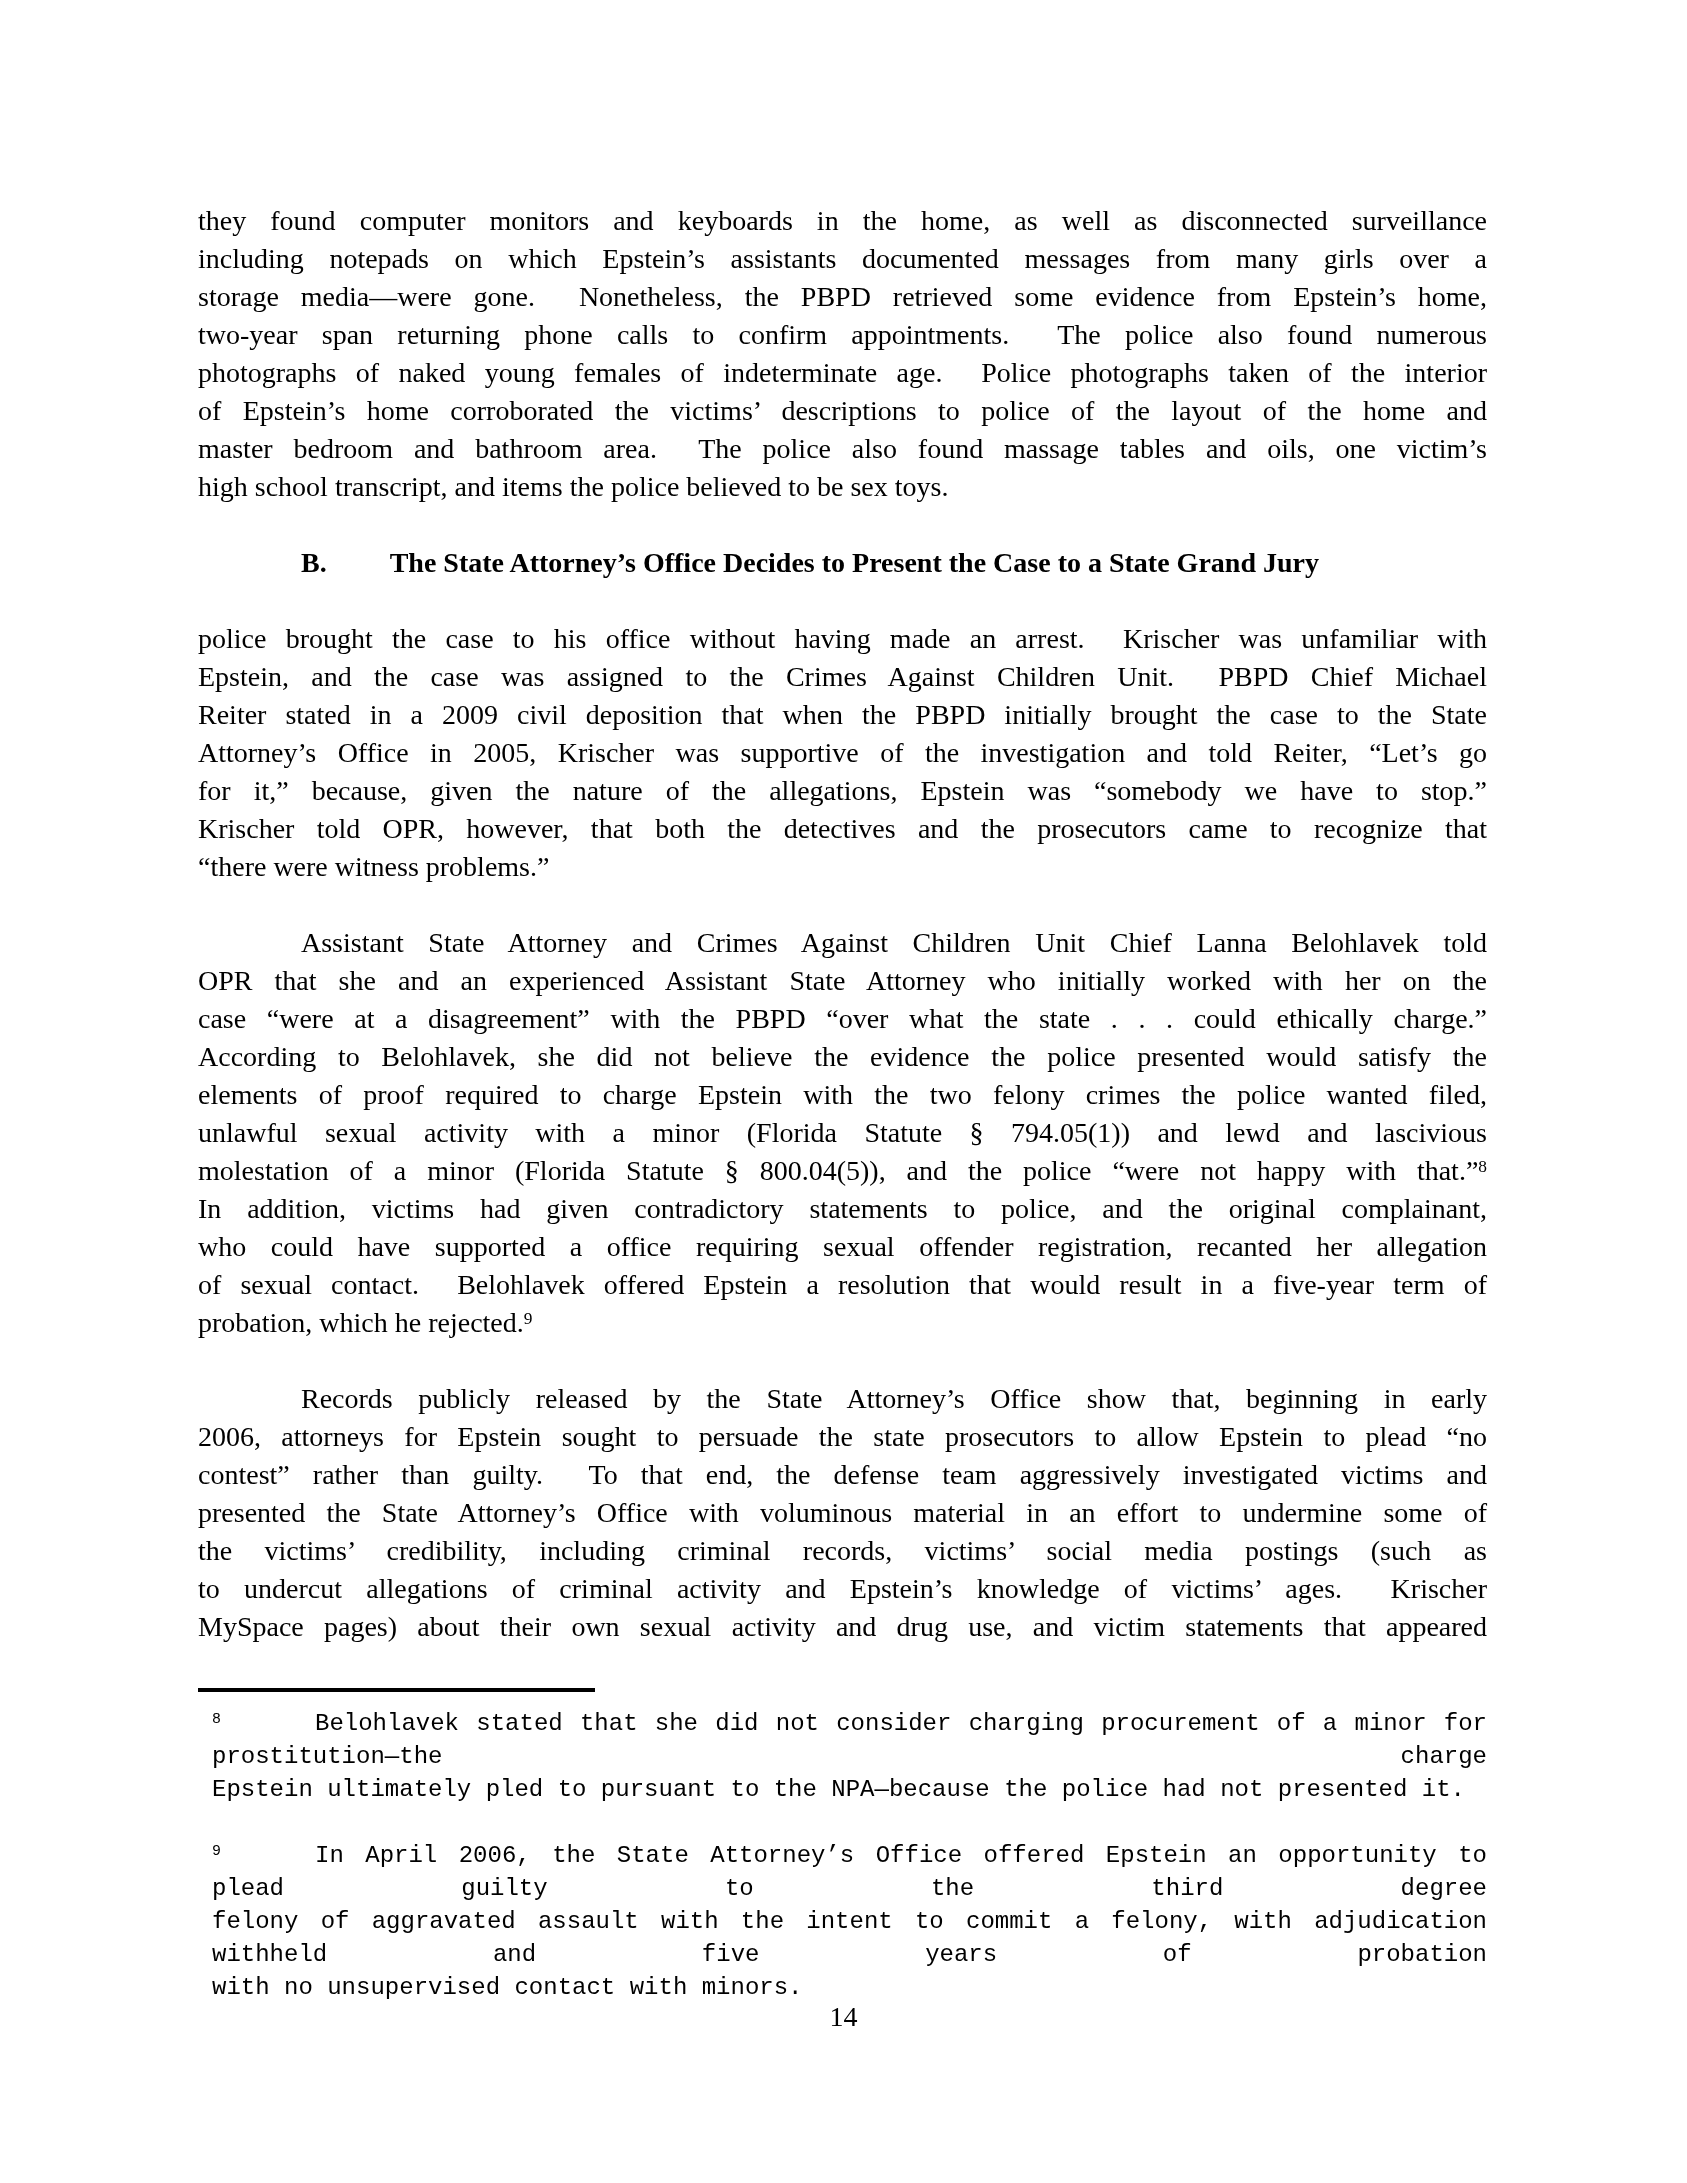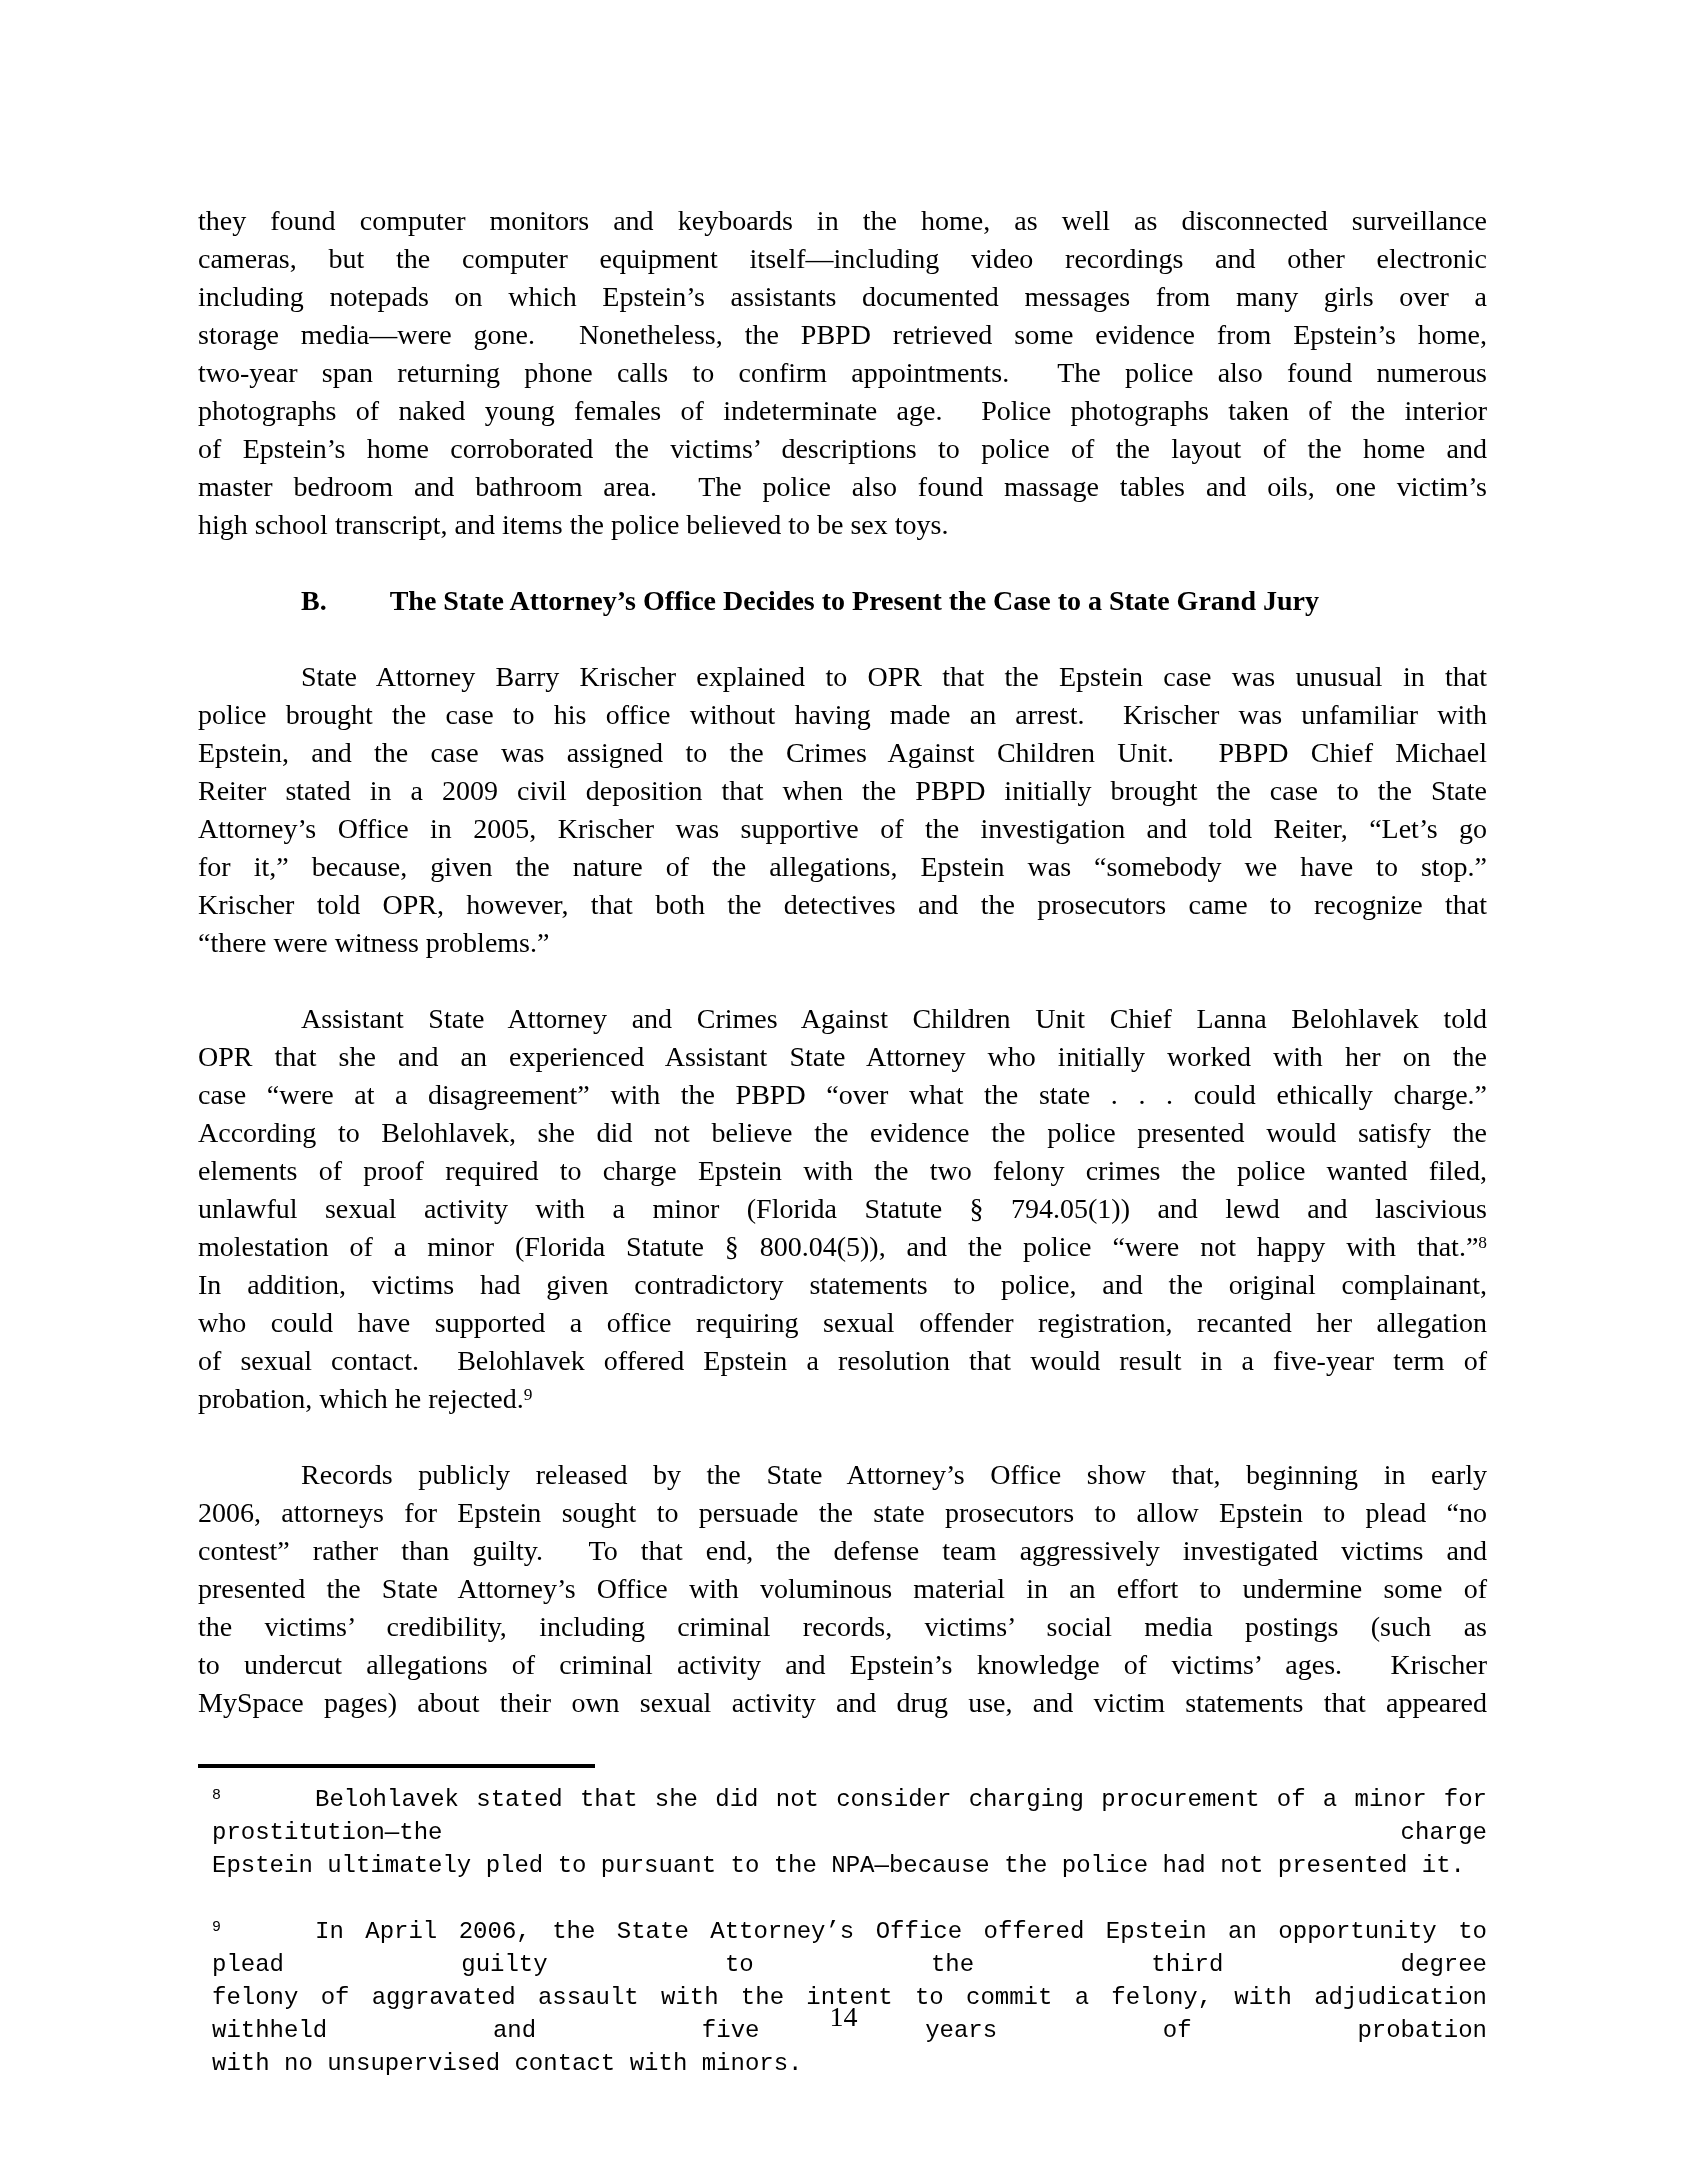--- a/index.html
+++ b/index.html
@@ -87,36 +87,34 @@
   }
 </style>
 </head>
 <body>
 
 <div class="page">
   <div class="content">
 
     <div class="para">
         <div class="line">they found computer monitors and keyboards in the home, as well as disconnected surveillance</div>
-        <div class="line">cameras, but the computer equipment itself—including video recordings and other electronic</div>
         <div class="line">including notepads on which Epstein’s assistants documented messages from many girls over a</div>
         <div class="line">storage media—were gone.&nbsp; Nonetheless, the PBPD retrieved some evidence from Epstein’s home,</div>
         <div class="line">two-year span returning phone calls to confirm appointments.&nbsp; The police also found numerous</div>
         <div class="line">photographs of naked young females of indeterminate age.&nbsp; Police photographs taken of the interior</div>
         <div class="line">of Epstein’s home corroborated the victims’ descriptions to police of the layout of the home and</div>
         <div class="line">master bedroom and bathroom area.&nbsp; The police also found massage tables and oils, one victim’s</div>
         <div class="line last">high school transcript, and items the police believed to be sex toys.</div>
       </div>
 
     <div class="heading">
       <span>B.</span><span class="hspacer"></span><span>The State Attorney’s Office Decides to Present the Case to a State Grand Jury</span>
     </div>
 
     <div class="para">
-        <div class="line indent">State Attorney Barry Krischer explained to OPR that the Epstein case was unusual in that</div>
         <div class="line">police brought the case to his office without having made an arrest.&nbsp; Krischer was unfamiliar with</div>
         <div class="line">Epstein, and the case was assigned to the Crimes Against Children Unit.&nbsp; PBPD Chief Michael</div>
         <div class="line">Reiter stated in a 2009 civil deposition that when the PBPD initially brought the case to the State</div>
         <div class="line">Attorney’s Office in 2005, Krischer was supportive of the investigation and told Reiter, “Let’s go</div>
         <div class="line">for it,” because, given the nature of the allegations, Epstein was “somebody we have to stop.”</div>
         <div class="line">Krischer told OPR, however, that both the detectives and the prosecutors came to recognize that</div>
         <div class="line last">“there were witness problems.”</div>
       </div>
 
     <div class="para">

